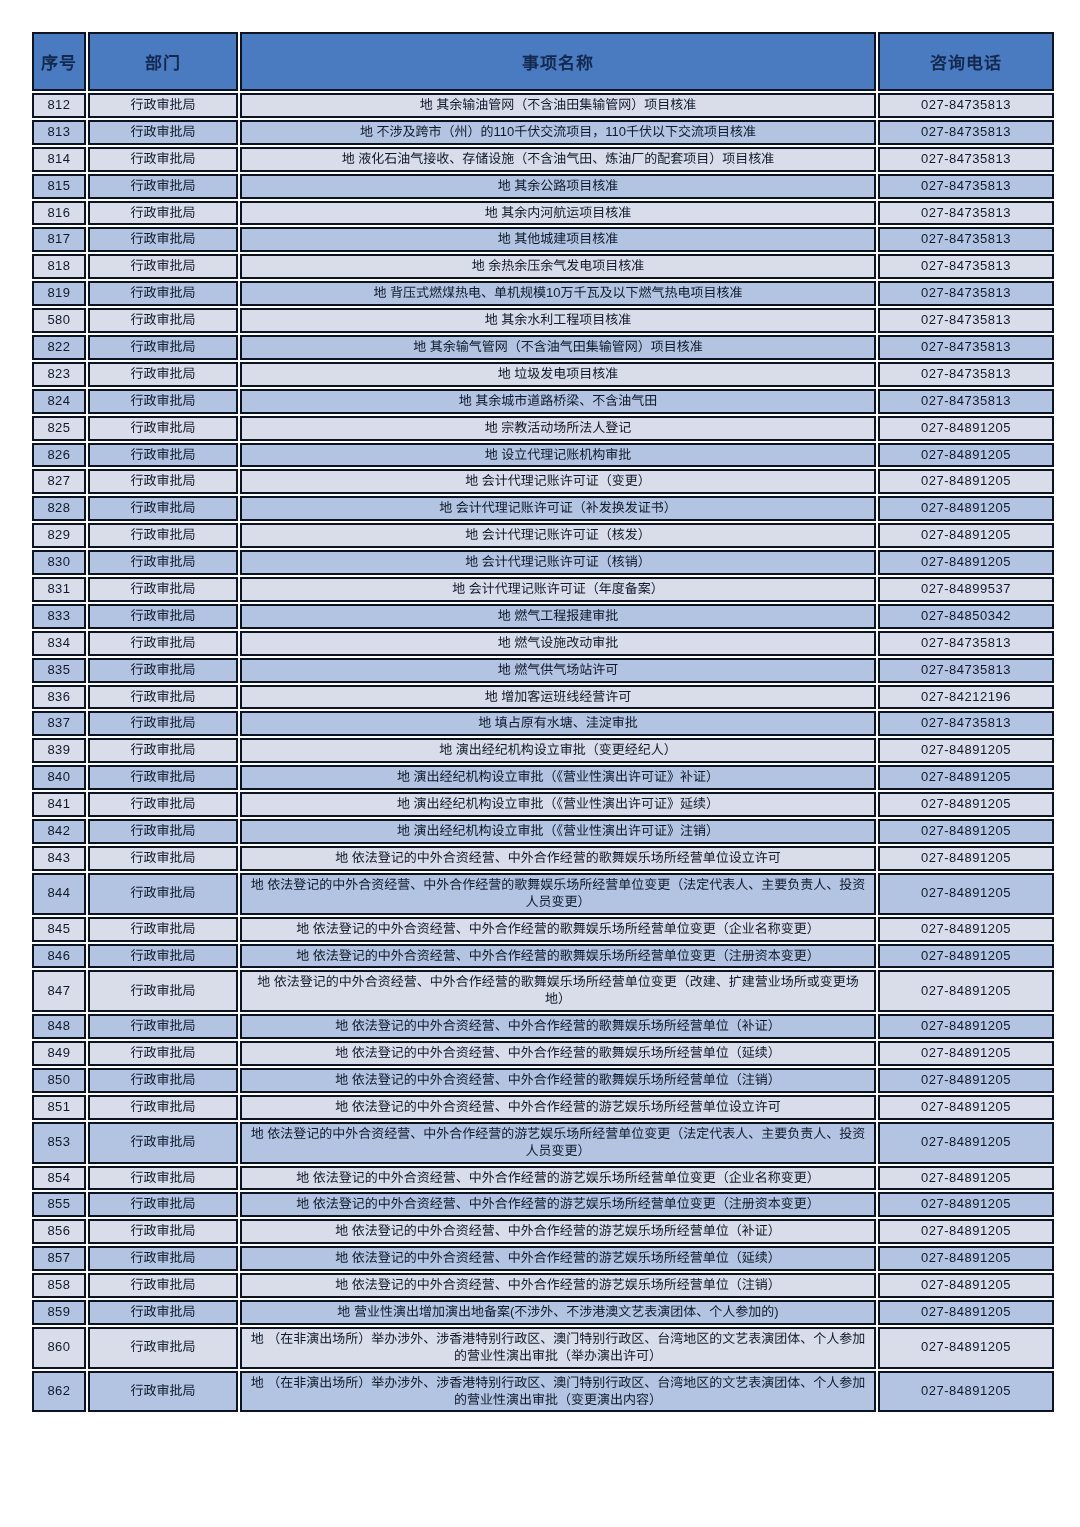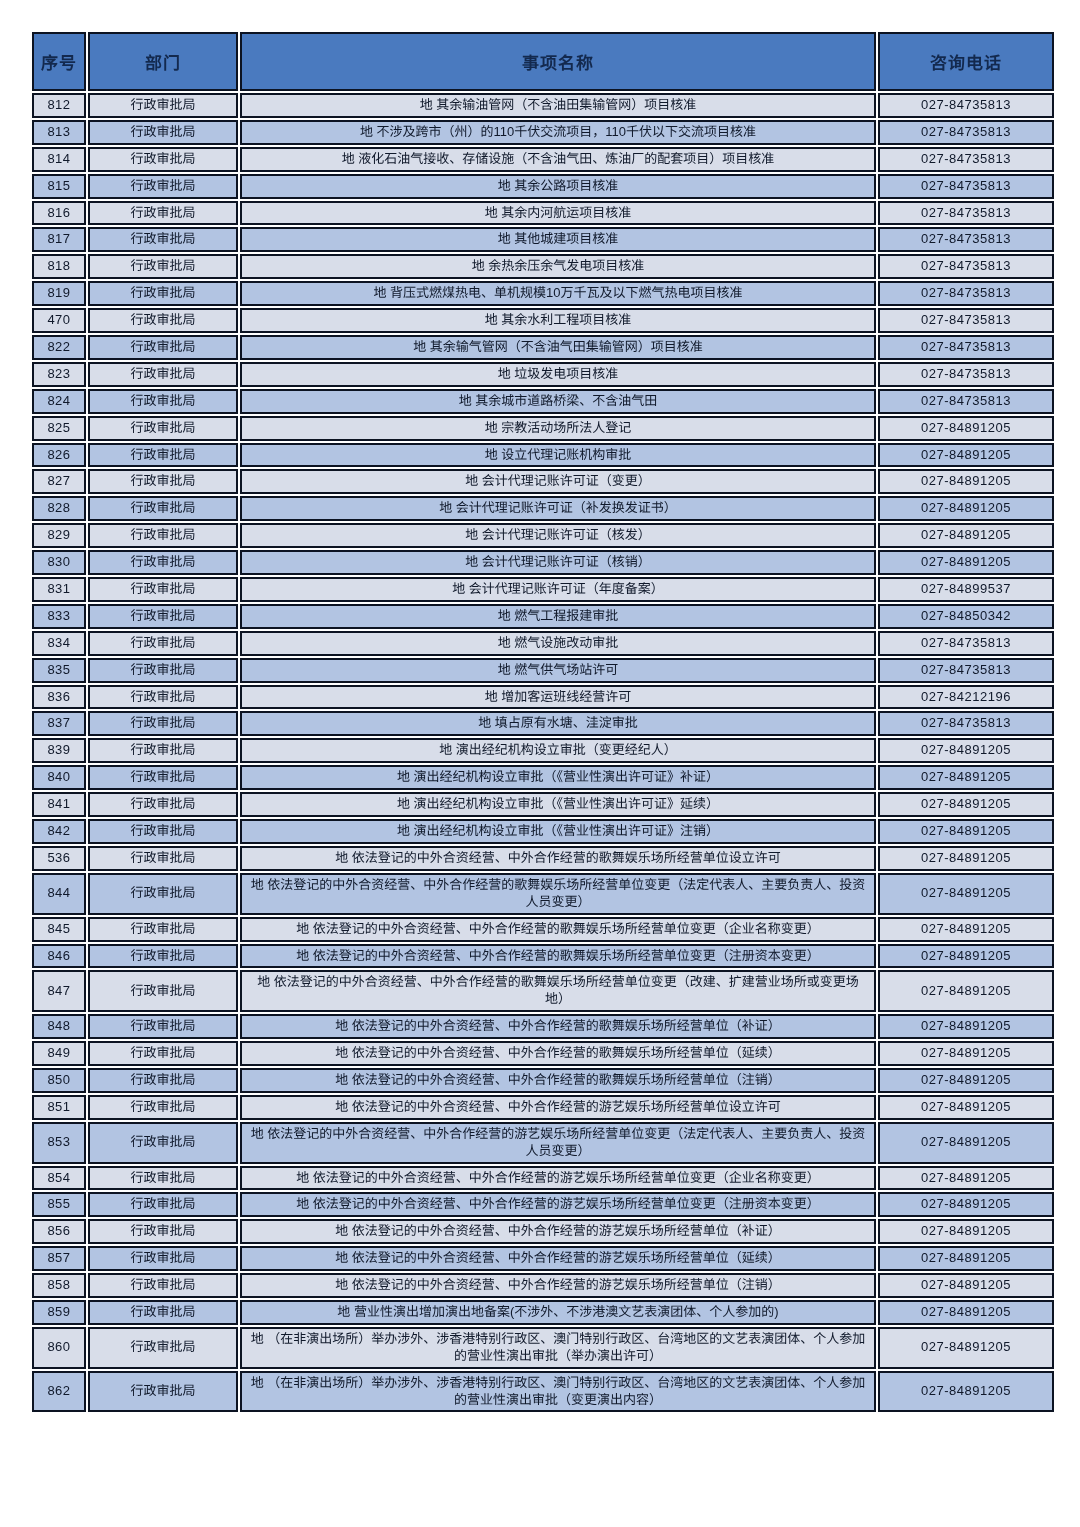--- a/index.html
+++ b/index.html
@@ -123,21 +123,21 @@
           <td class="item">地  余热余压余气发电项目核准</td>
           <td class="phone">027-84735813</td>
         </tr>
         <tr>
           <td class="seq">819</td>
           <td class="dept">行政审批局</td>
           <td class="item">地  背压式燃煤热电、单机规模10万千瓦及以下燃气热电项目核准</td>
           <td class="phone">027-84735813</td>
         </tr>
         <tr>
-          <td class="seq">470</td>
+          <td class="seq">580</td>
           <td class="dept">行政审批局</td>
           <td class="item">地  其余水利工程项目核准</td>
           <td class="phone">027-84735813</td>
         </tr>
         <tr>
           <td class="seq">822</td>
           <td class="dept">行政审批局</td>
           <td class="item">地  其余输气管网（不含油气田集输管网）项目核准</td>
           <td class="phone">027-84735813</td>
         </tr>
@@ -243,21 +243,21 @@
           <td class="item">地  演出经纪机构设立审批（《营业性演出许可证》延续）</td>
           <td class="phone">027-84891205</td>
         </tr>
         <tr>
           <td class="seq">842</td>
           <td class="dept">行政审批局</td>
           <td class="item">地  演出经纪机构设立审批（《营业性演出许可证》注销）</td>
           <td class="phone">027-84891205</td>
         </tr>
         <tr>
-          <td class="seq">536</td>
+          <td class="seq">843</td>
           <td class="dept">行政审批局</td>
           <td class="item">地  依法登记的中外合资经营、中外合作经营的歌舞娱乐场所经营单位设立许可</td>
           <td class="phone">027-84891205</td>
         </tr>
         <tr>
           <td class="seq">844</td>
           <td class="dept">行政审批局</td>
           <td class="item">地  依法登记的中外合资经营、中外合作经营的歌舞娱乐场所经营单位变更（法定代表人、主要负责人、投资人员变更）</td>
           <td class="phone">027-84891205</td>
         </tr>

